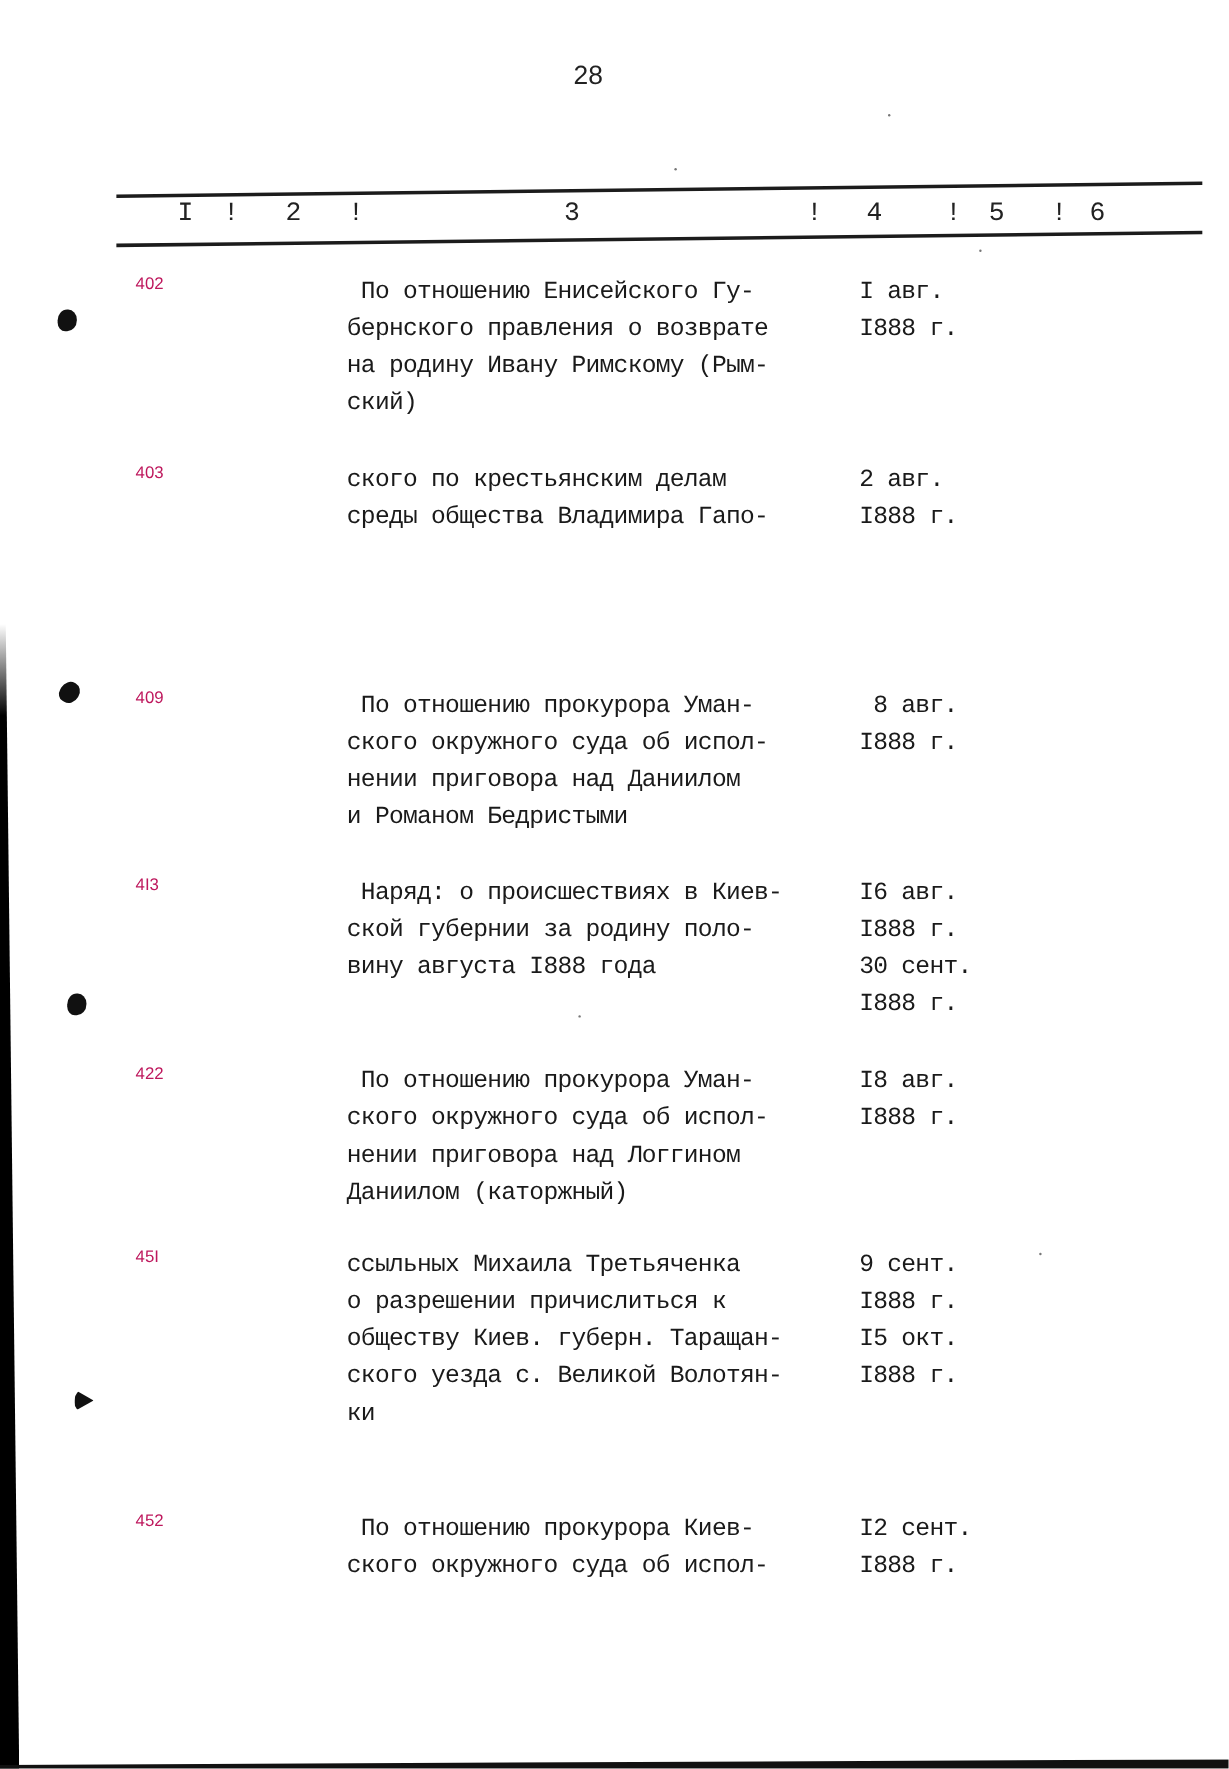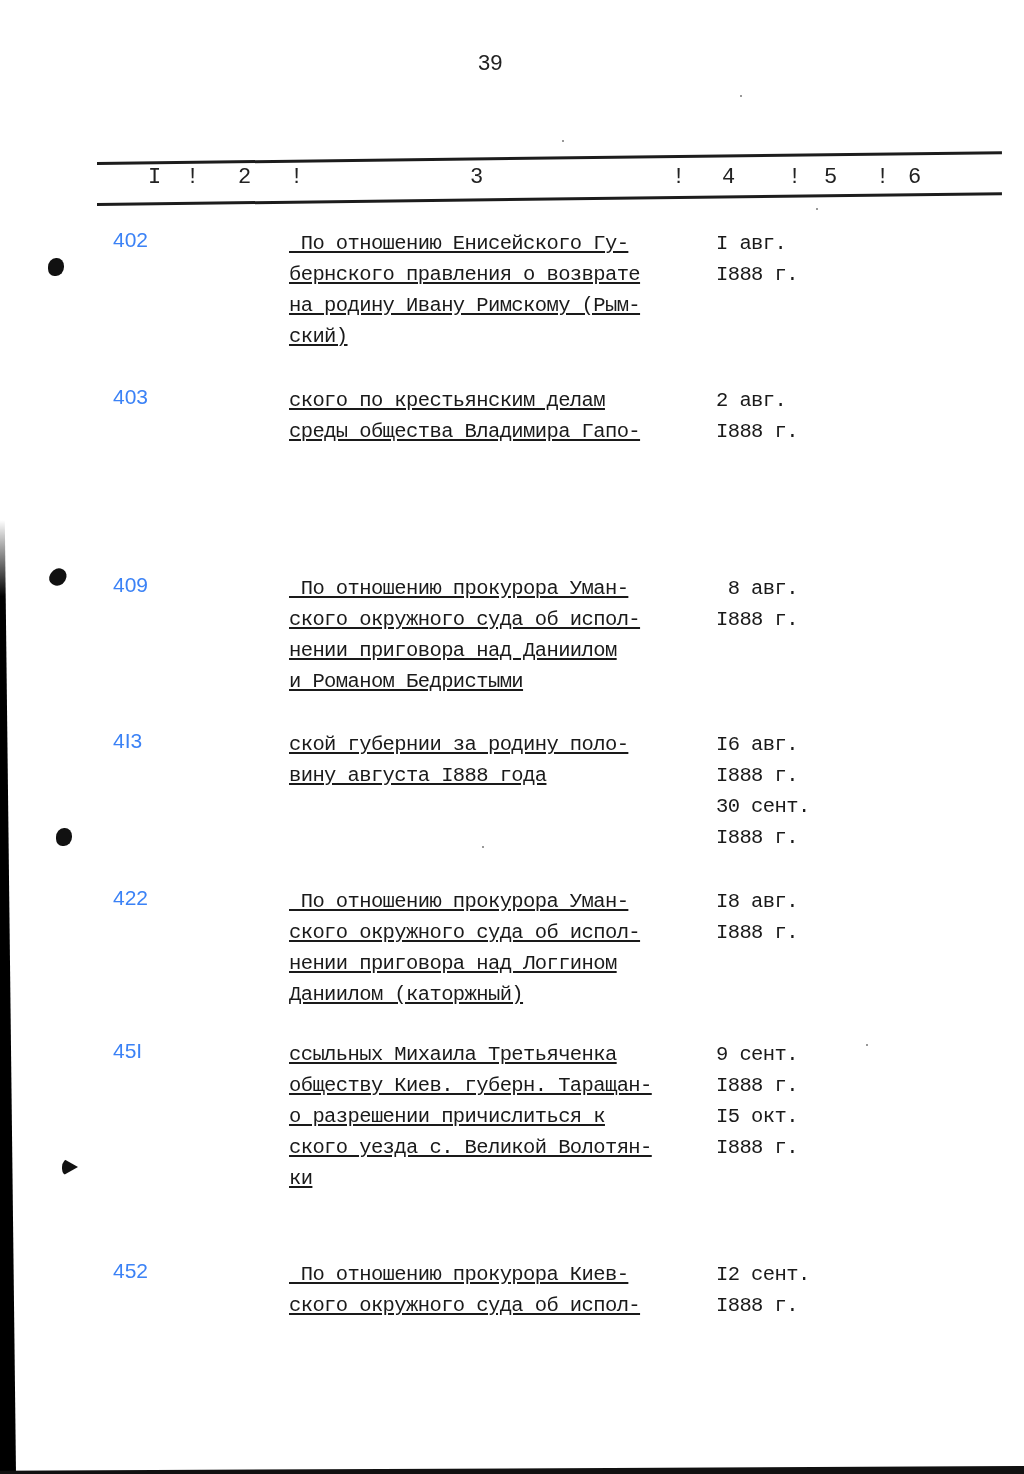--- a/index.html
+++ b/index.html
@@ -19,24 +19,24 @@
   }
   .rule.top { top: 162px; transform: rotate(-0.68deg); }
   .rule.bottom { top: 203px; transform: rotate(-0.68deg); }
   .header-cell {
     position: absolute; top: 165px; font-size: 22px; color: #222;
   }
   .entry { position: absolute; left: 0; width: 1024px; }
   .num {
     position: absolute; left: 113px; top: 0;
     font-family: "Liberation Sans", "DejaVu Sans", sans-serif;
-    font-size: 21px; color: #3b82f6;
+    font-size: 14px; color: #be185d;
   }
   .desc {
-    position: absolute; left: 289px; top: 0; width: 400px; text-decoration: underline;
+    position: absolute; left: 289px; top: 0; width: 400px;
   }
   .line {
     height: 31px; line-height: 31px; font-size: 20.5px; white-space: pre;
     letter-spacing: -0.6px;
   }
   .dates { position: absolute; left: 716px; top: 0; }
   .date-line {
     height: 31px; line-height: 31px; font-size: 20.5px; white-space: pre;
     letter-spacing: -0.6px;
   }
@@ -64,21 +64,21 @@
 <div class="punch" style="left:48px;top:258px;"></div>
 <div class="punch" style="left:50px;top:568px;transform:rotate(30deg);"></div>
 <div class="punch" style="left:56px;top:828px;"></div>
 <div class="punch" style="left:62px;top:1158px;clip-path:polygon(0 0,100% 50%,0 100%);"></div>
 <div class="speck" style="left:562px;top:140px;"></div>
 <div class="speck" style="left:816px;top:208px;"></div>
 <div class="speck" style="left:482px;top:846px;"></div>
 <div class="speck" style="left:866px;top:1044px;"></div>
 <div class="speck" style="left:740px;top:95px;"></div>
 
-<div class="page-number">39</div>
+<div class="page-number">28</div>
 
 <div class="rule top"></div>
 <div class="rule bottom"></div>
 <div>
   <span class="header-cell" style="left:148px;">I</span>
   <span class="header-cell" style="left:186px;">!</span>
   <span class="header-cell" style="left:238px;">2</span>
   <span class="header-cell" style="left:290px;">!</span>
   <span class="header-cell" style="left:470px;">3</span>
   <span class="header-cell" style="left:672px;">!</span>
@@ -125,20 +125,21 @@
   </div>
   <div class="dates">
     <div class="date-line"> 8 авг.</div>
     <div class="date-line">I888 г.</div>
   </div>
 </div>
 
 <div class="entry" style="top:729px;">
   <div class="num">4I3</div>
   <div class="desc">
+    <div class="line"> Наряд: о происшествиях в Киев-</div>
     <div class="line">ской губернии за родину поло-</div>
     <div class="line">вину августа I888 года</div>
   </div>
   <div class="dates">
     <div class="date-line">I6 авг.</div>
     <div class="date-line">I888 г.</div>
     <div class="date-line">30 сент.</div>
     <div class="date-line">I888 г.</div>
   </div>
 </div>
@@ -154,22 +155,22 @@
   <div class="dates">
     <div class="date-line">I8 авг.</div>
     <div class="date-line">I888 г.</div>
   </div>
 </div>
 
 <div class="entry" style="top:1039px;">
   <div class="num">45I</div>
   <div class="desc">
     <div class="line">ссыльных Михаила Третьяченка</div>
+    <div class="line">о разрешении причислиться к</div>
     <div class="line">обществу Киев. губерн. Таращан-</div>
-    <div class="line">о разрешении причислиться к</div>
     <div class="line">ского уезда с. Великой Волотян-</div>
     <div class="line">ки</div>
   </div>
   <div class="dates">
     <div class="date-line">9 сент.</div>
     <div class="date-line">I888 г.</div>
     <div class="date-line">I5 окт.</div>
     <div class="date-line">I888 г.</div>
   </div>
 </div>

